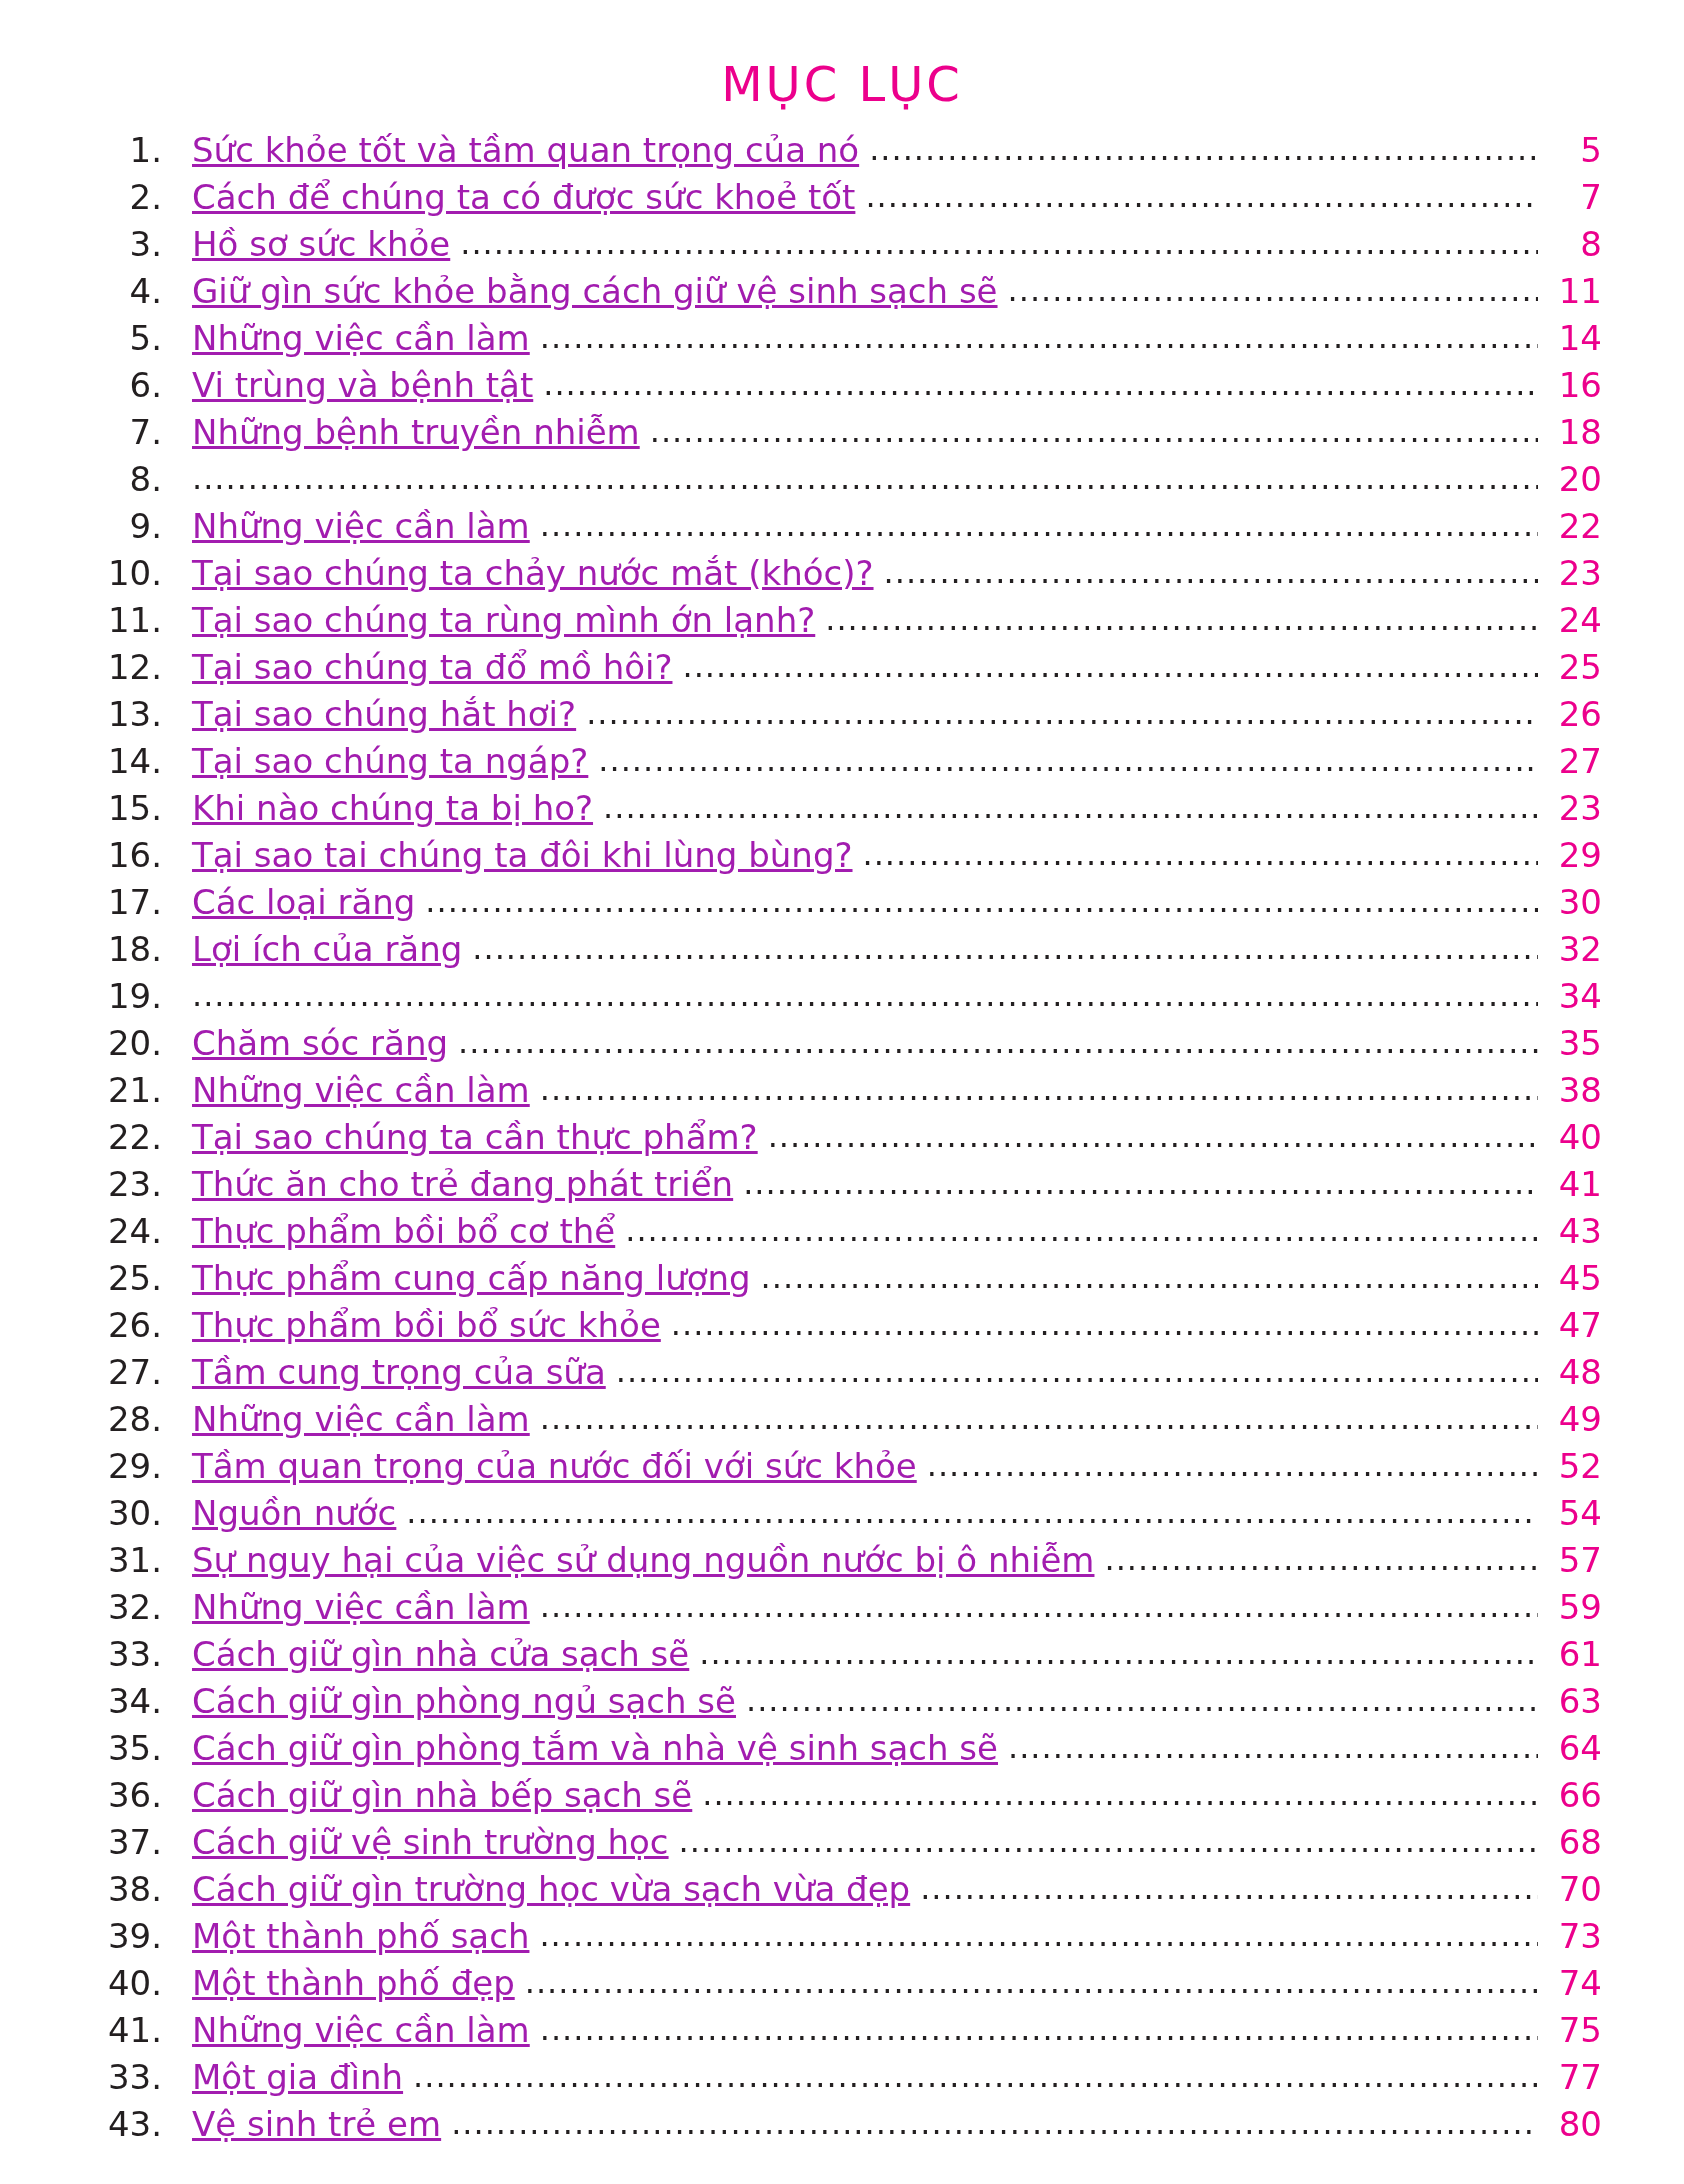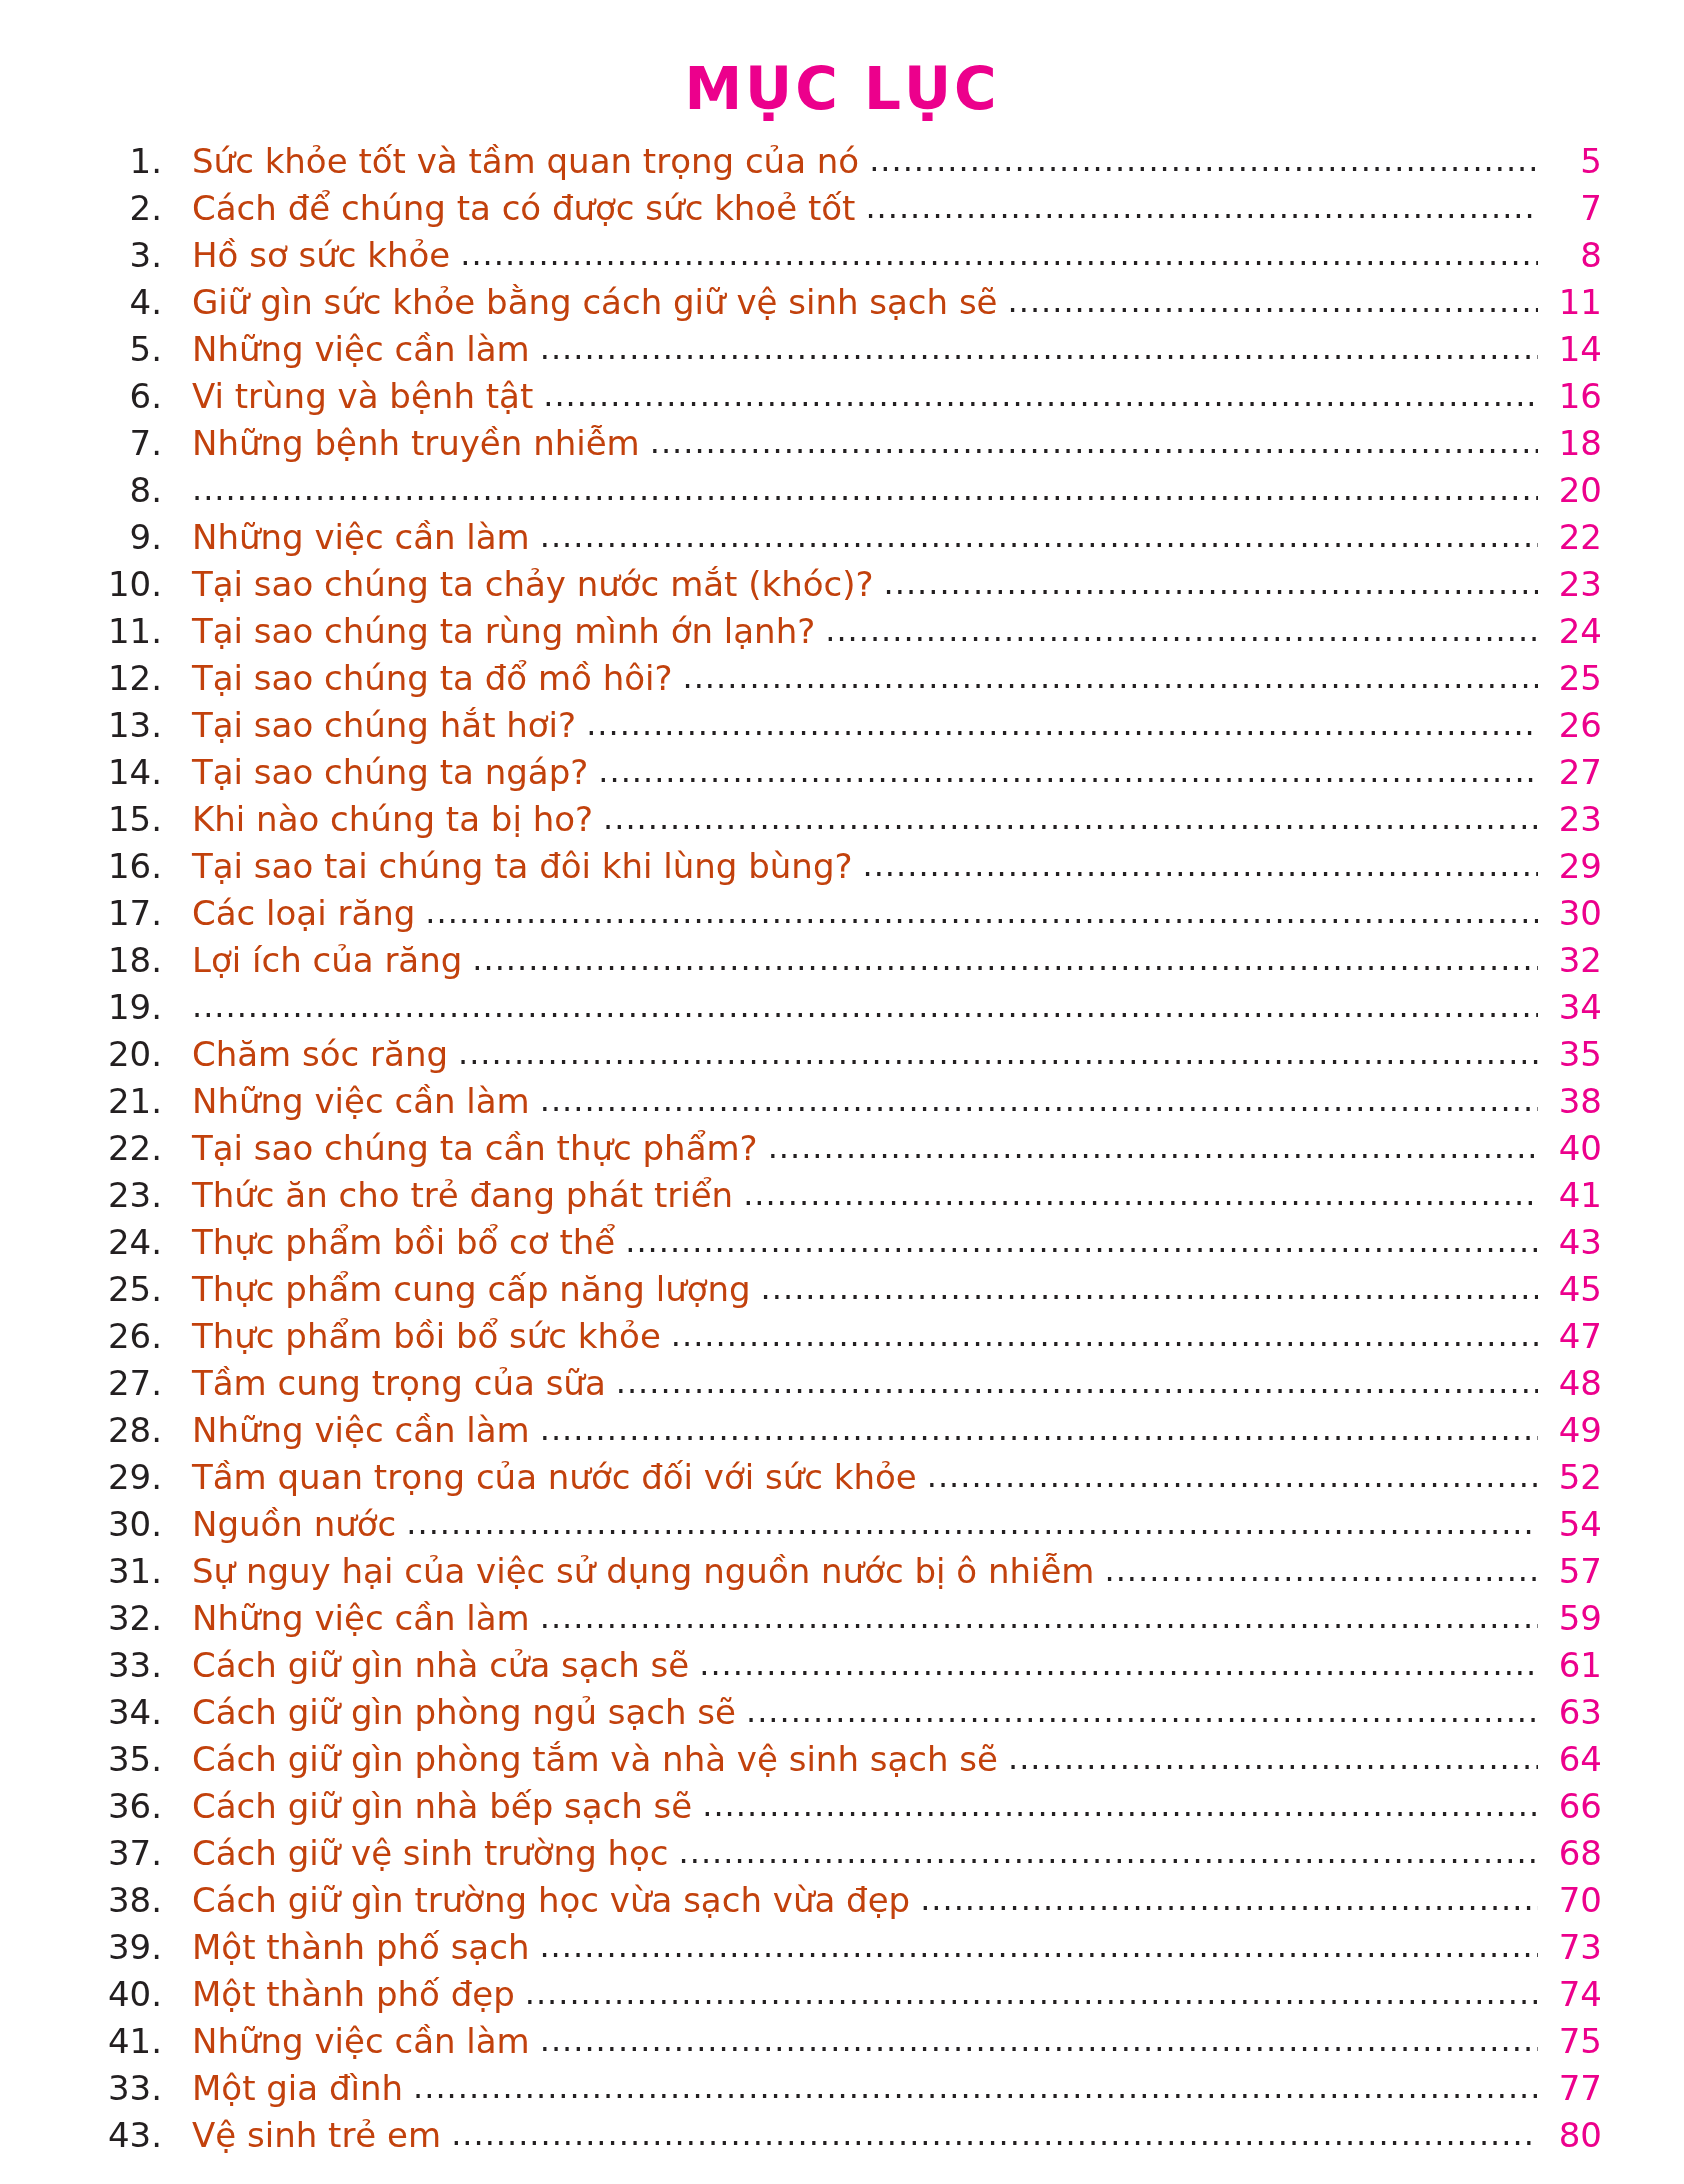--- a/index.html
+++ b/index.html
@@ -17,22 +17,22 @@
   .page {
     width: 1684px;
     height: 2184px;
     box-sizing: border-box;
     padding: 58px 62px 0 62px;
     position: relative;
   }
   .toc-title {
     text-align: center;
     color: #ec008c;
-    font-size: 58px;
-    font-weight: bold;
+    font-size: 48px;
+    font-weight: normal;
     letter-spacing: 3px;
     margin: 0 0 22px 0;
     line-height: 1.1;
     font-family: "DejaVu Sans", sans-serif;
   }
   .toc-list {
     margin: 0;
     padding: 0 20px 0 28px;
     list-style: none;
   }
@@ -49,22 +49,23 @@
     text-align: right;
     padding-right: 4px;
     color: #231f20;
   }
   .toc-dot-after-num {
     flex: 0 0 26px;
     text-align: left;
     color: #231f20;
   }
   .toc-label {
-    color: #c2410c;
+    color: #a21caf;
     padding-right: 10px;
+    text-decoration: underline;
   }
   .toc-leader {
     flex: 1 1 auto;
     overflow: hidden;
     white-space: nowrap;
     color: #231f20;
     letter-spacing: 1px;
     font-size: 32px;
     position: relative;
     top: -2px;

